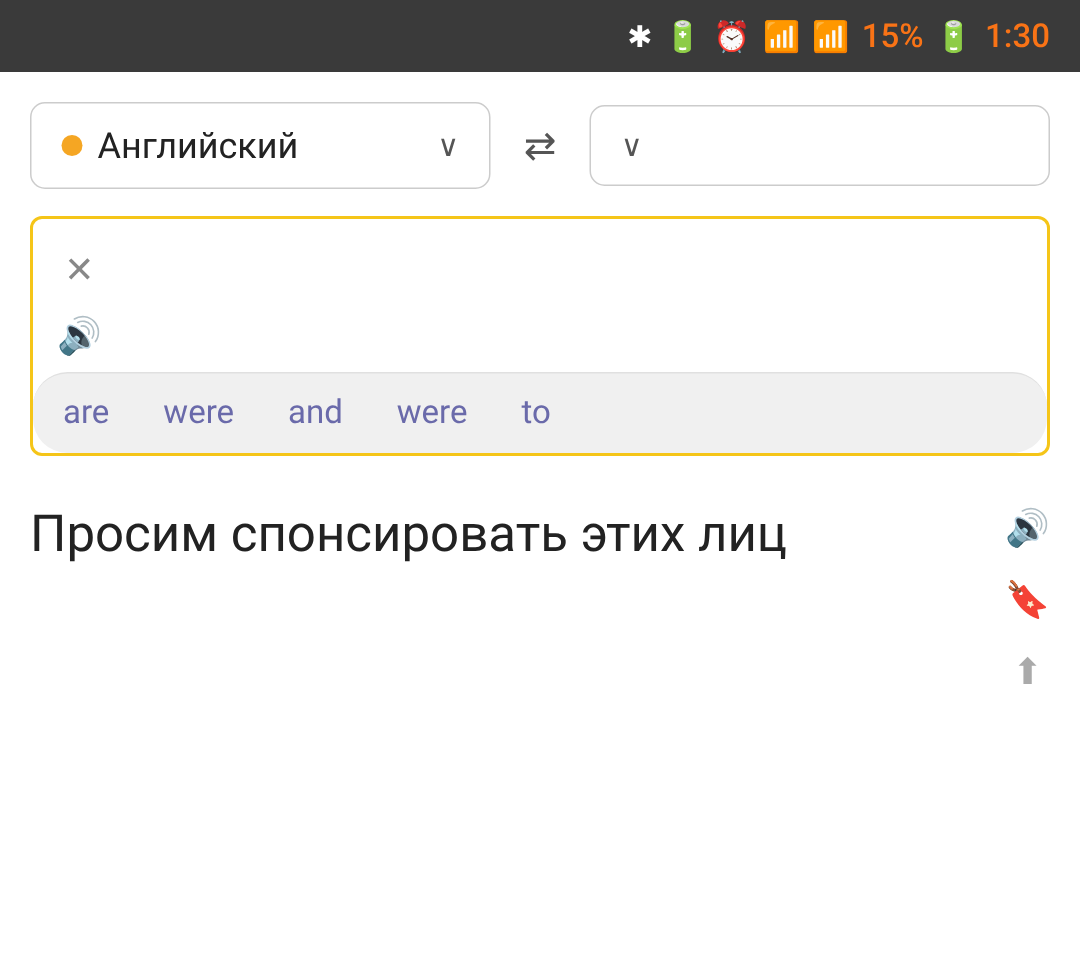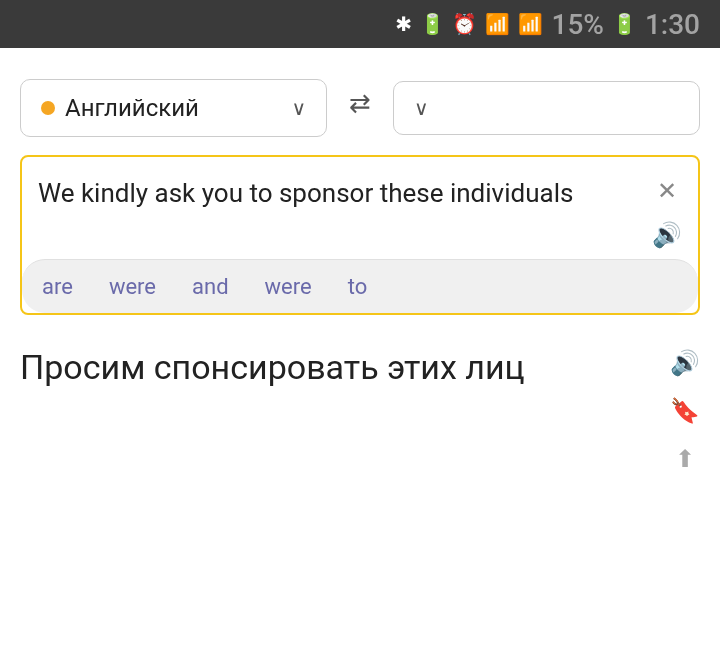--- a/index.html
+++ b/index.html
@@ -20,22 +20,22 @@
       justify-content: flex-end;
       padding: 0 20px;
       gap: 10px;
     }
     .status-bar-icons {
       display: flex;
       align-items: center;
       gap: 8px;
     }
     .status-text {
-      color: #a3a3a3;
-      font-size: 28px;
+      color: #f97316;
+      font-size: 22px;
       font-weight: 500;
     }
     .status-icon {
       color: #fff;
       font-size: 20px;
     }
 
     
     .main {
       background: #fff;
@@ -53,21 +53,20 @@
       display: flex;
       align-items: center;
       gap: 10px;
       border: 1.5px solid #ccc;
       border-radius: 10px;
       padding: 14px 20px;
       background: #fff;
       cursor: pointer;
       flex: 1;
       justify-content: space-between;
-      margin-top: 11px;
     }
     .lang-btn-left {
       display: flex;
       align-items: center;
       gap: 10px;
     }
     .lang-dot {
       width: 14px;
       height: 14px;
       background: #f5a623;
@@ -197,21 +196,20 @@
       <span class="swap-icon">⇄</span>
     </div>
 
     <div class="lang-btn">
       <span class="chevron-down">∨</span>
     </div>
   </div>
 
   <div class="input-area">
     <div class="input-text-row">
-      <span class="input-text">We kindly ask you to sponsor these individuals</span>
       <div class="input-actions">
         <span class="action-icon">✕</span>
         <span class="action-icon">🔊</span>
       </div>
     </div>
     <div class="suggestions-row">
       <span class="suggestion-word">are</span>
       <span class="suggestion-word">were</span>
       <span class="suggestion-word">and</span>
       <span class="suggestion-word">were</span>

